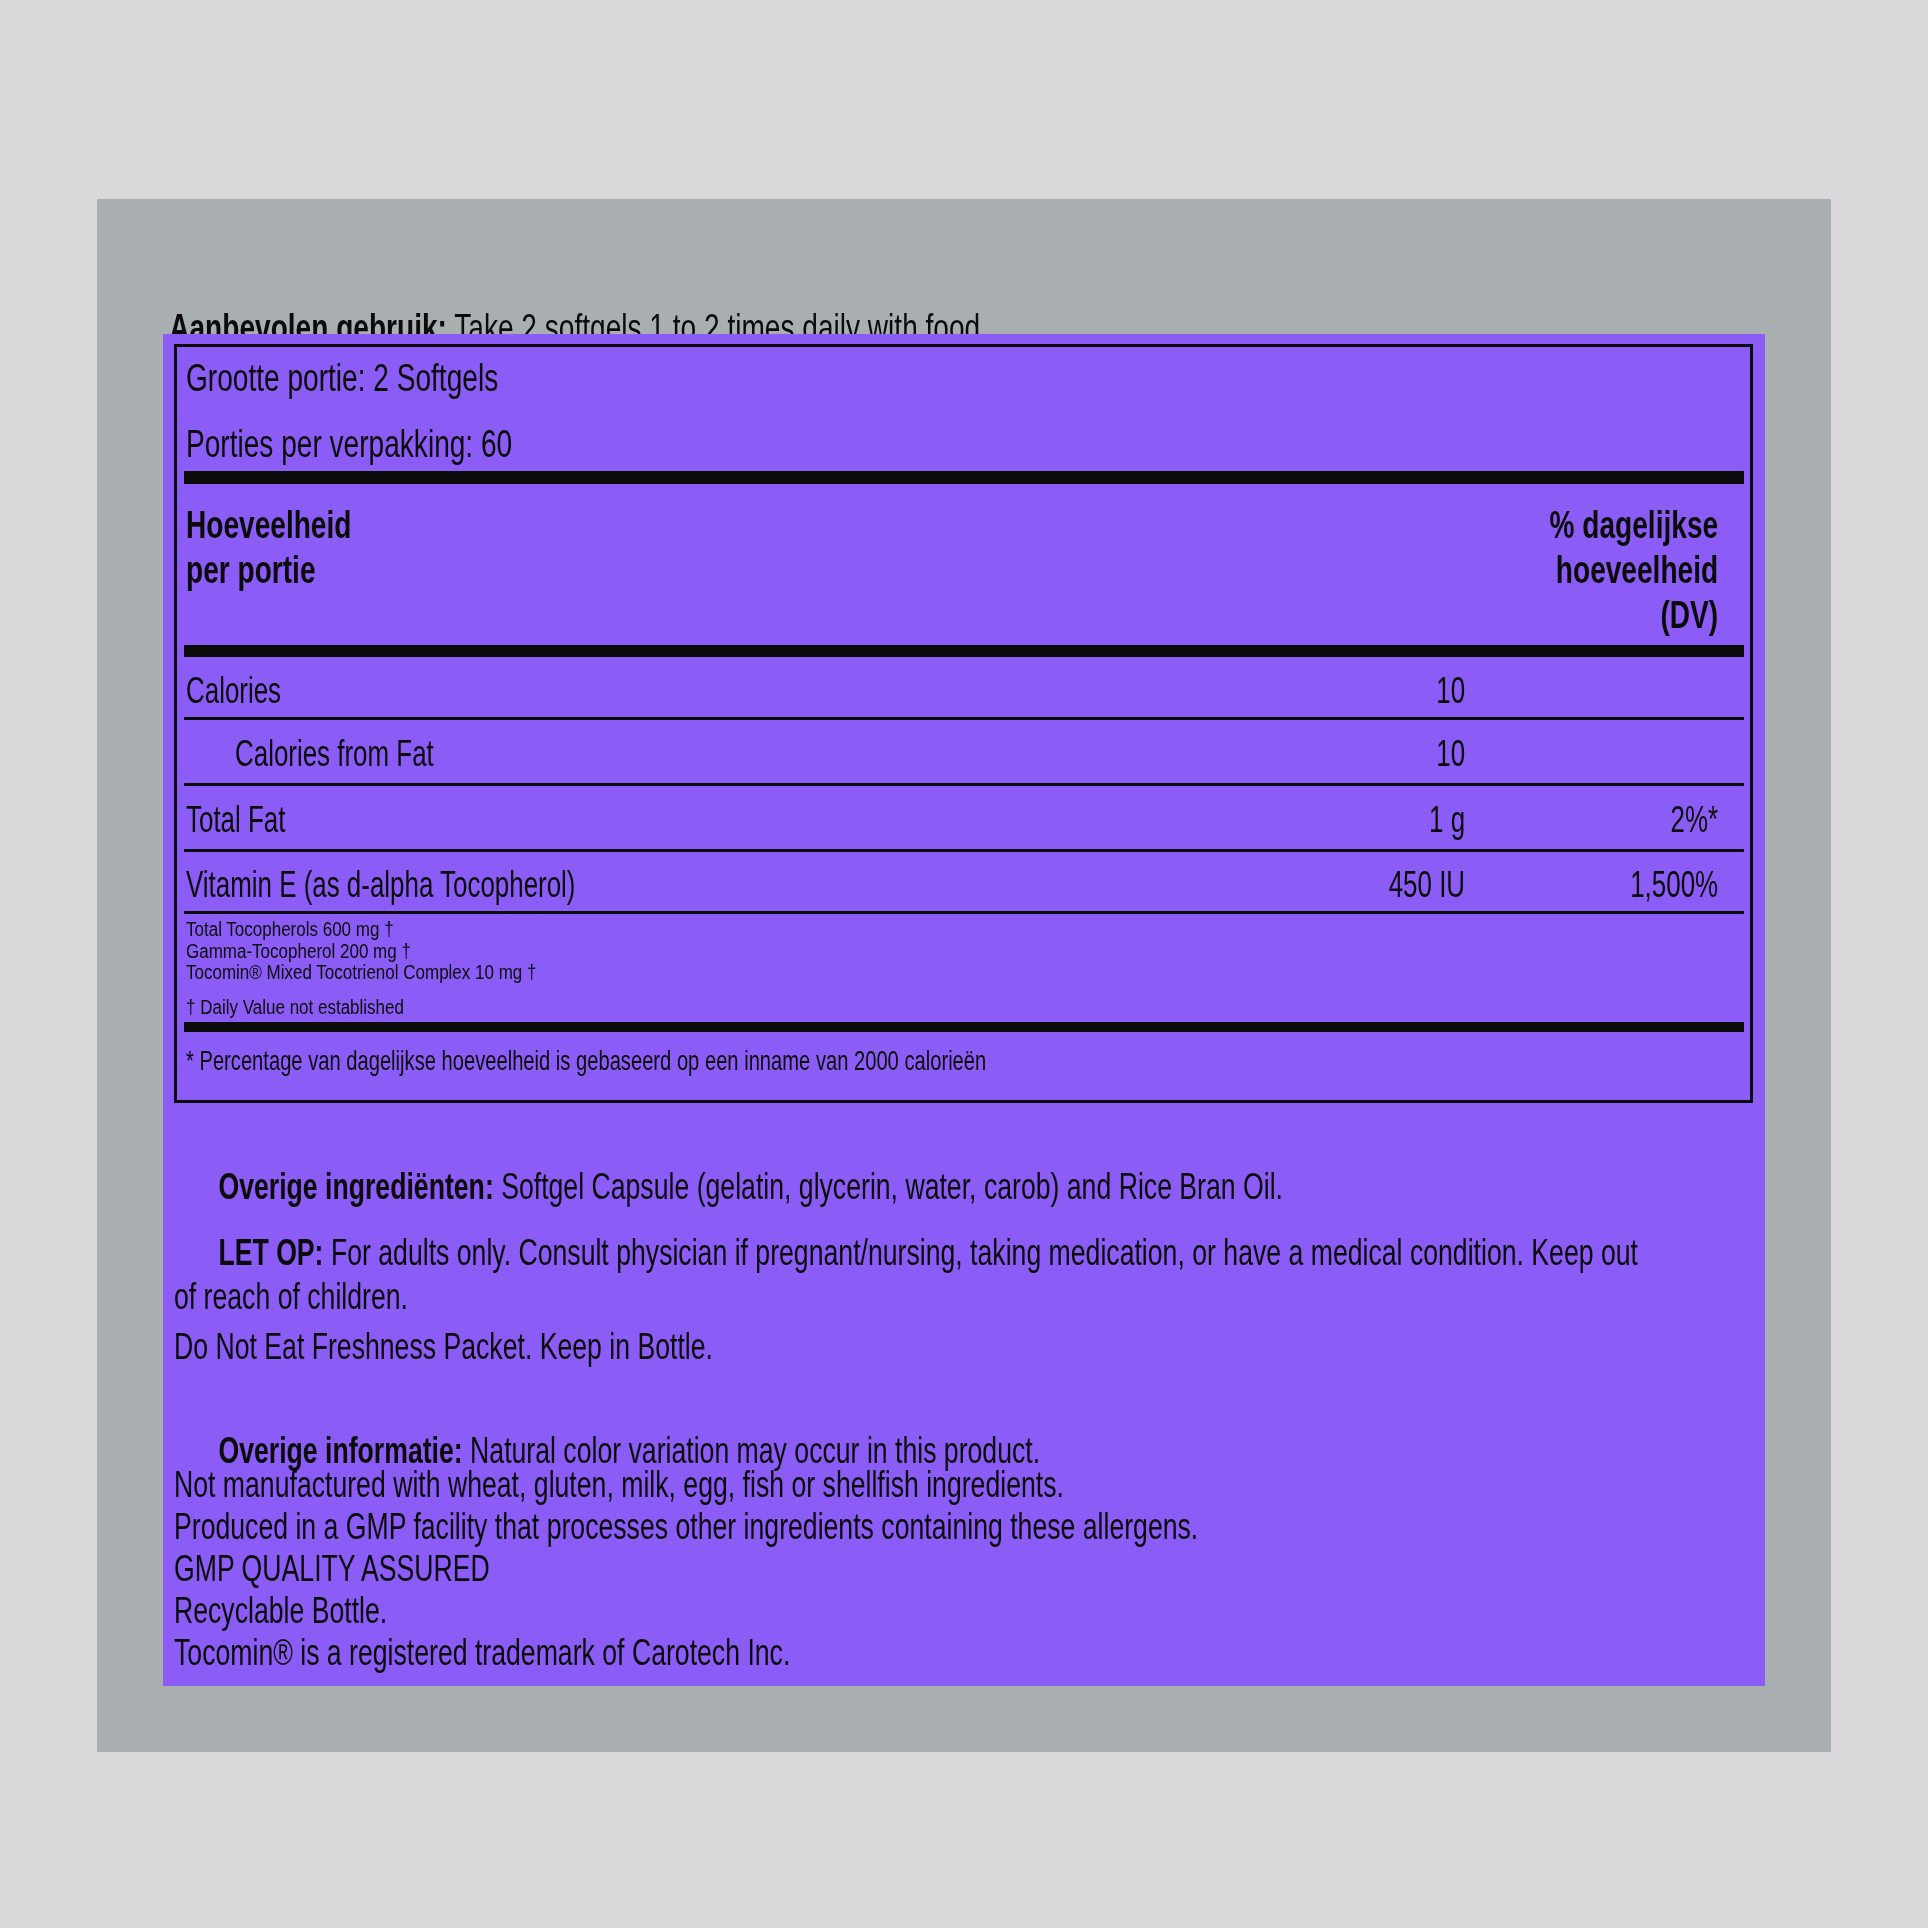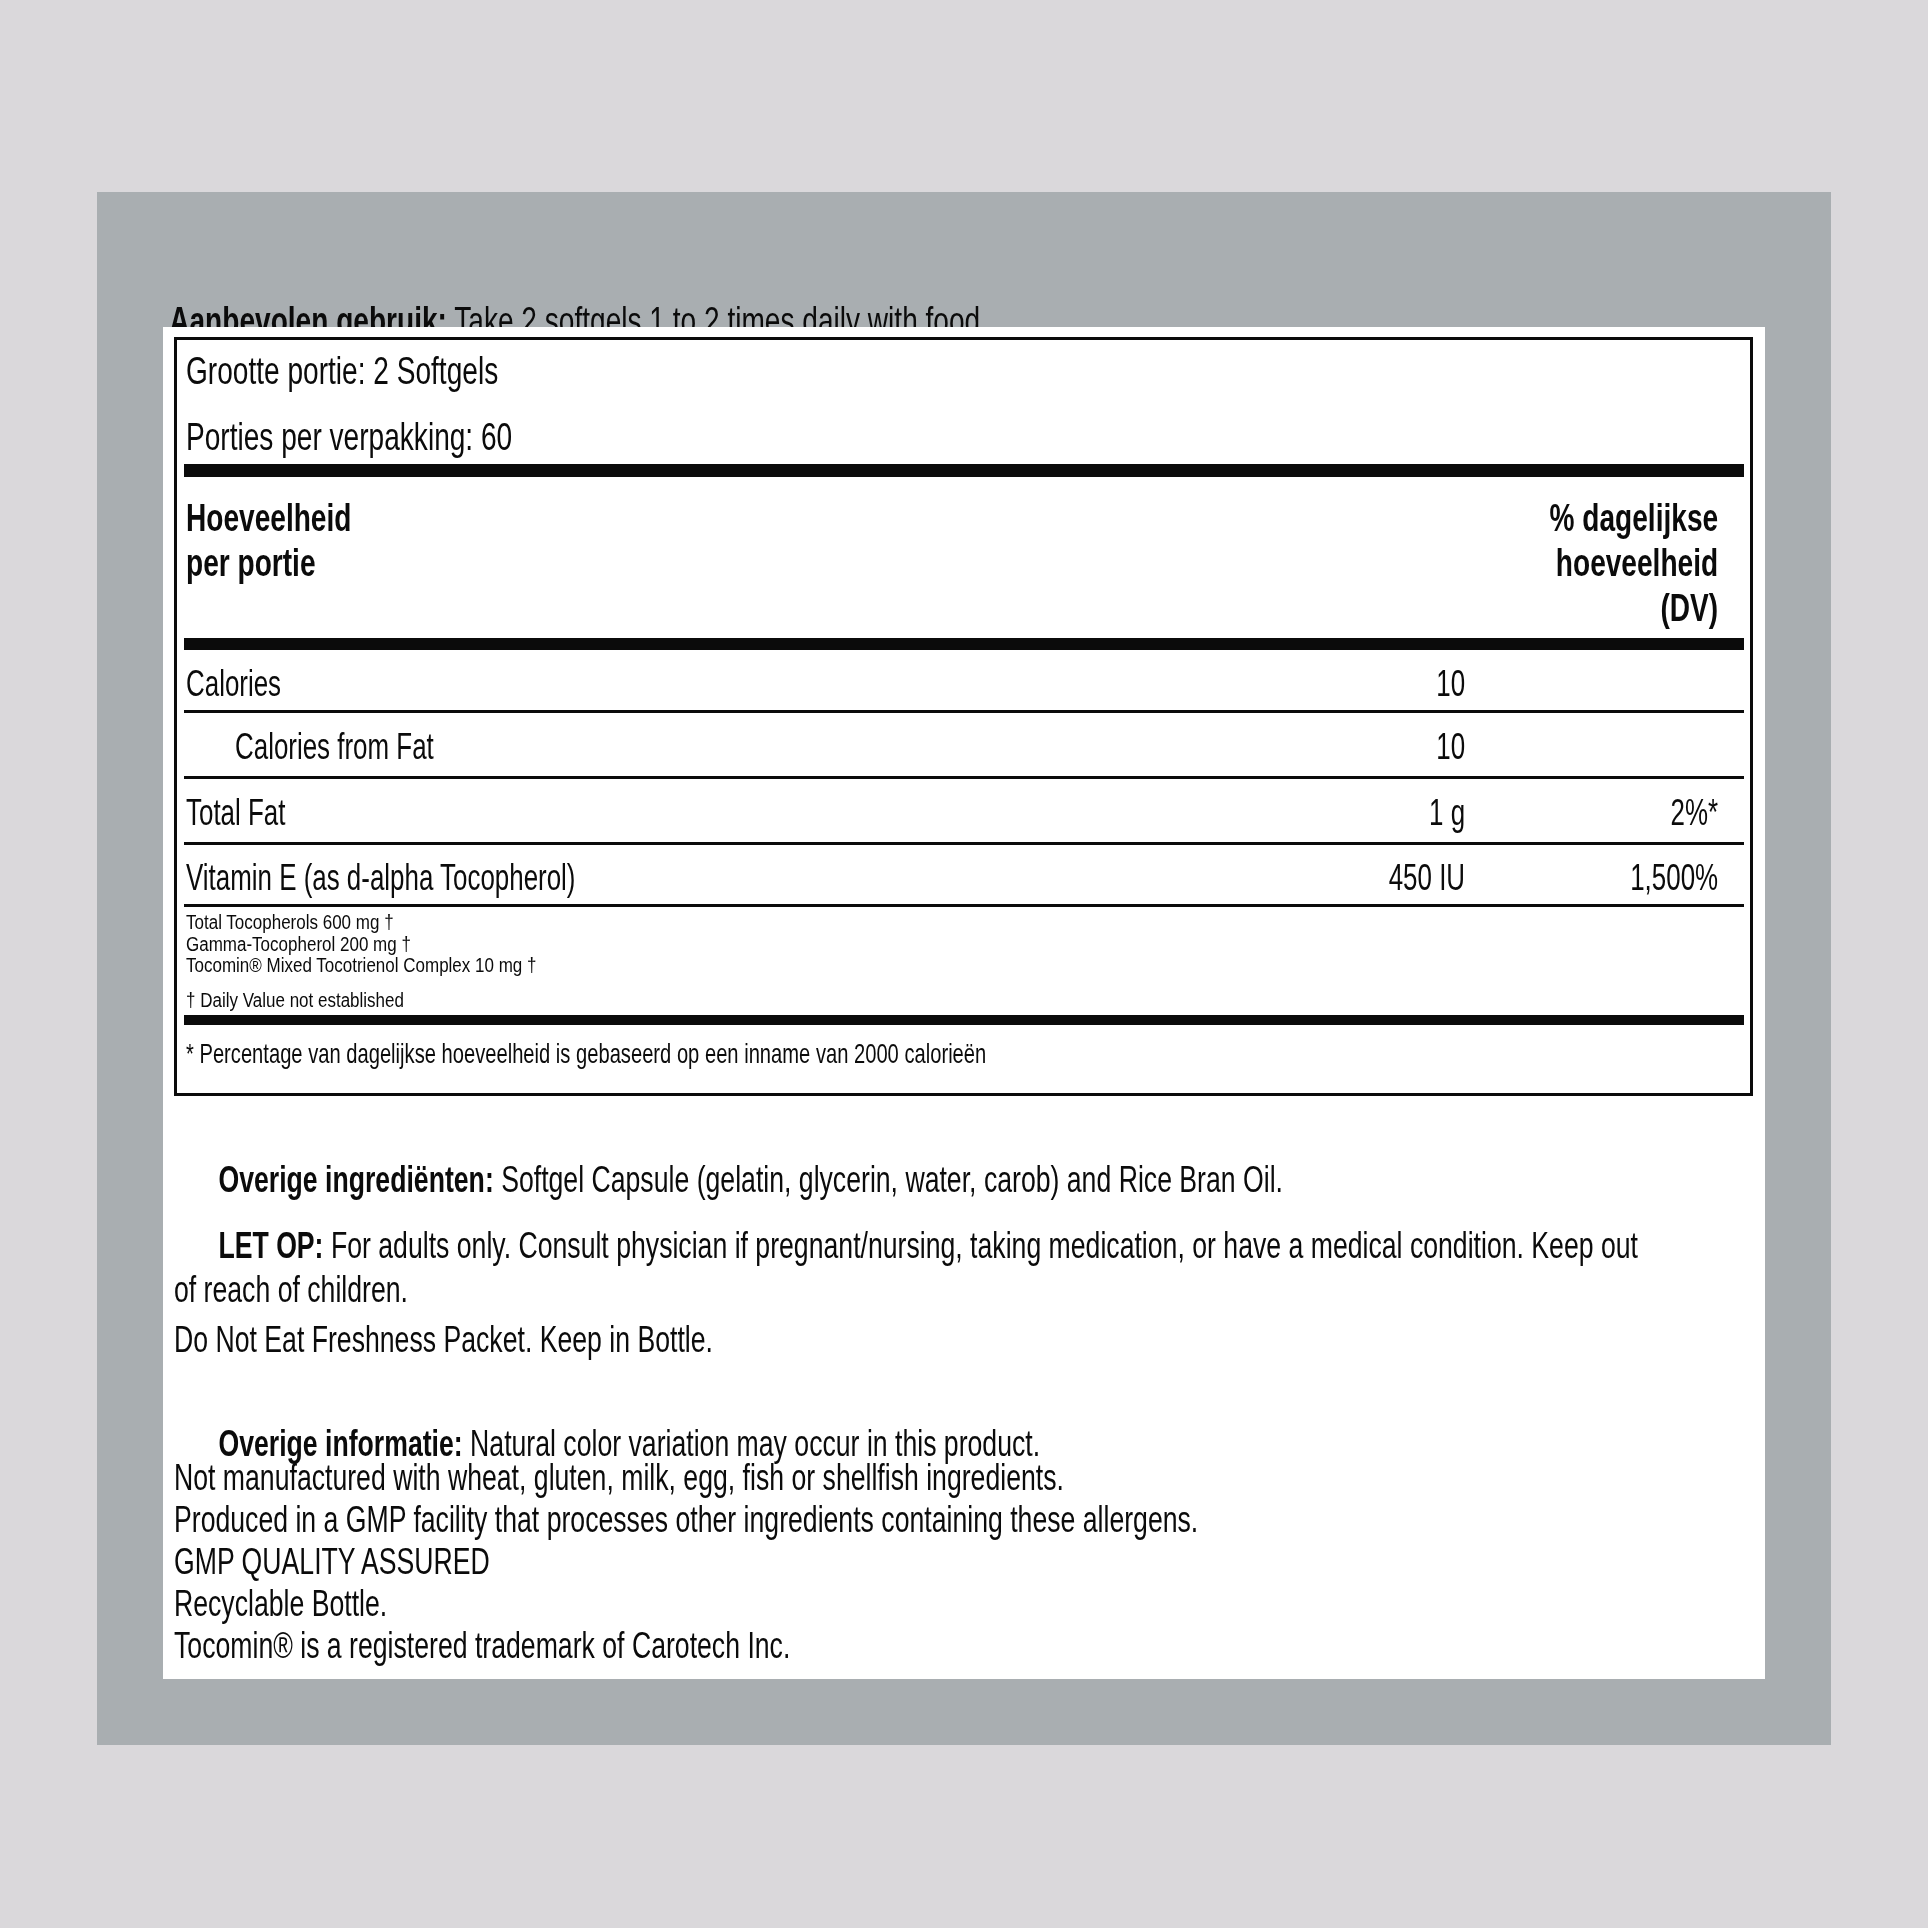--- a/index.html
+++ b/index.html
@@ -5,28 +5,28 @@
   html,body { margin:0; padding:0; }
   body {
     width:1928px; height:1928px;
     background:#dad8db;
     font-family:"Liberation Sans", sans-serif;
     color:#0b0b0b;
     position:relative;
     overflow:hidden;
   }
   .panel-gray {
-    position:absolute; left:97px; top:192px;
+    position:absolute; left:97px; top:199px;
     width:1734px; height:1553px;
     background:#a9aeb1;
   }
   .panel-white {
     position:absolute; left:66px; top:135px;
     width:1602px; height:1352px;
-    background:#ffffff;
+    background:#8b5cf6;
   }
   .cond {
     position:absolute;
     white-space:pre;
     transform:scaleX(0.72);
     transform-origin:0 0;
     line-height:1.18;
   }
   .cond-r { transform-origin:100% 0; text-align:right; }
   .cond-s {

